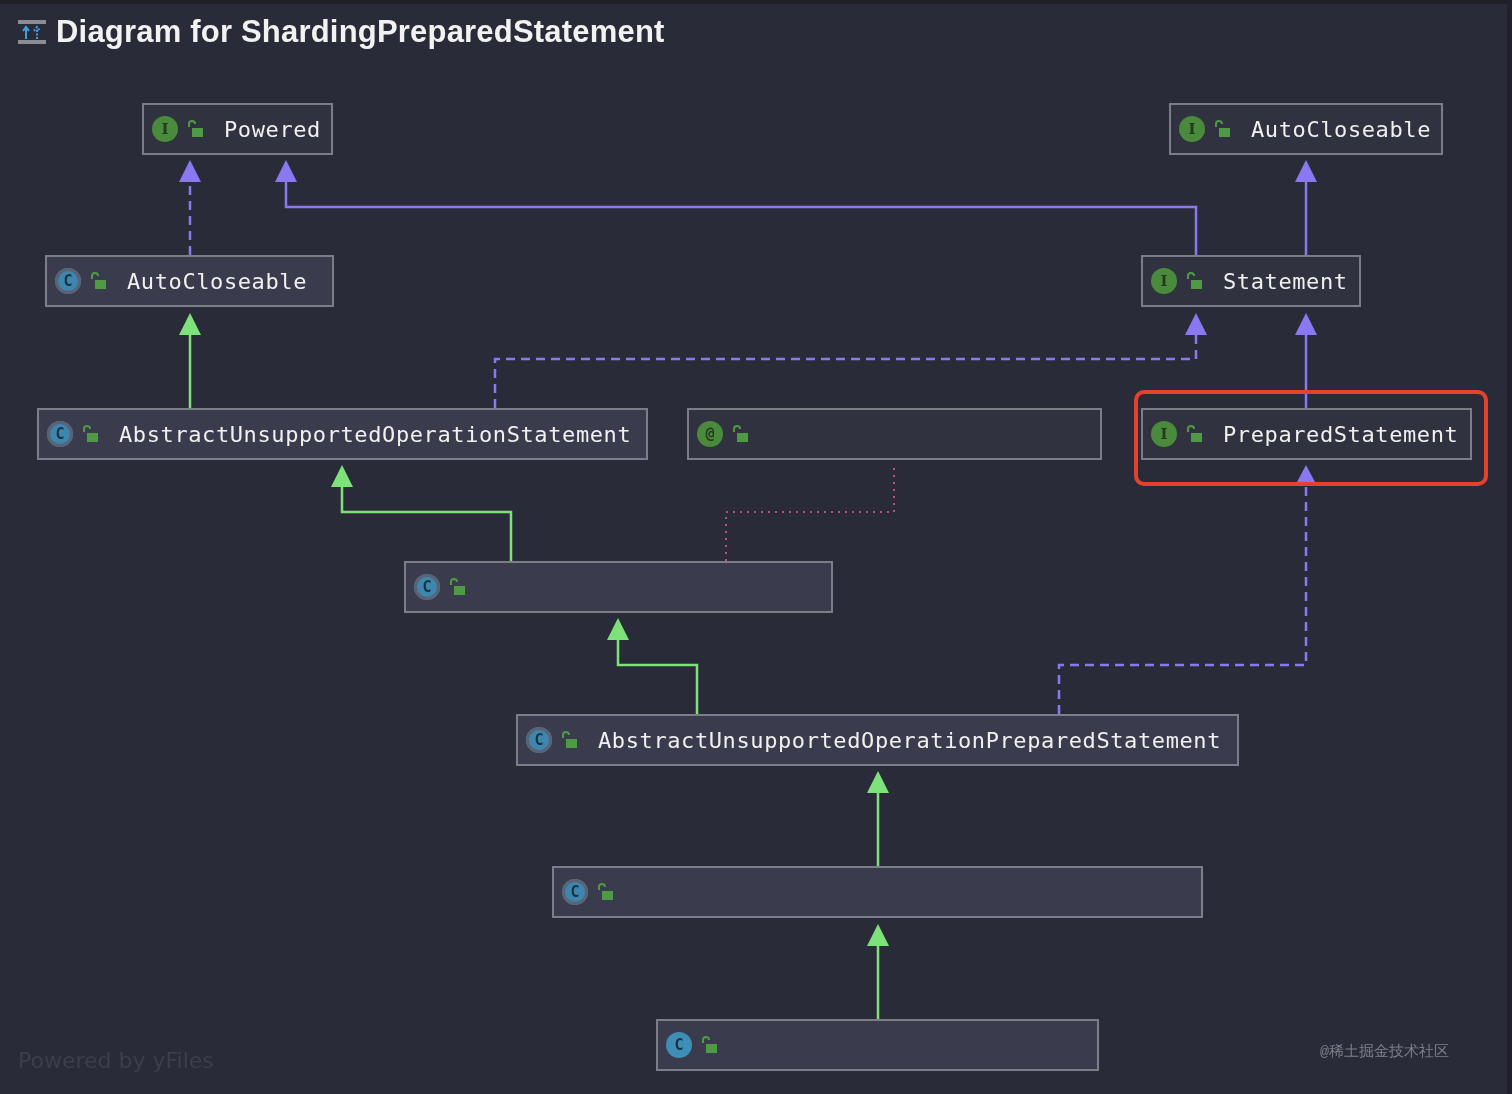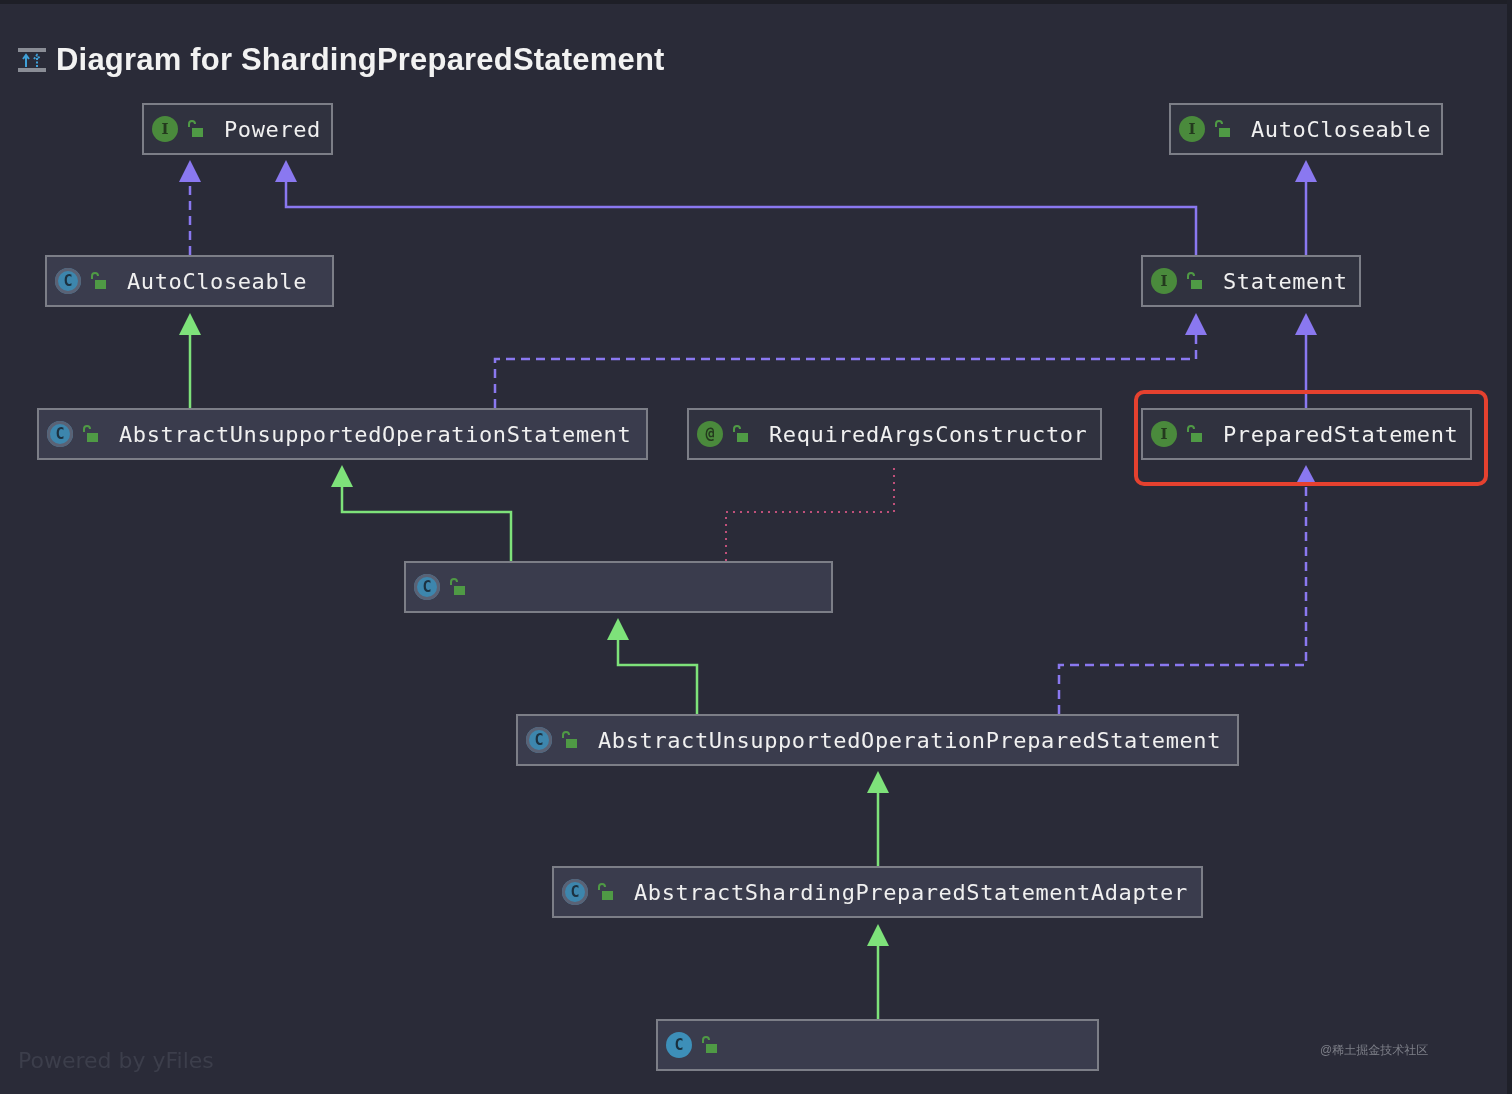--- a/index.html
+++ b/index.html
@@ -1,34 +1,34 @@
 <!DOCTYPE html>
 <html><head>
 <meta charset="utf-8">
 <style>
   html, body { margin:0; padding:0; }
   body { width:1512px; height:1094px; background:#2a2b38; position:relative; overflow:hidden; font-family:"DejaVu Sans Mono", monospace; }
   .topbar { position:absolute; left:0; top:0; width:1512px; height:4px; background:#1e1f27; }
   .rightedge { position:absolute; right:0; top:0; width:5px; height:1094px; background:#1f2029; }
-  .title { position:absolute; left:18px; top:40px; height:40px; display:flex; align-items:center; gap:10px; }
+  .title { position:absolute; left:18px; top:12px; height:40px; display:flex; align-items:center; gap:10px; }
   .title-text { font-family:"Liberation Sans", sans-serif; font-weight:bold; font-size:31px; color:#f2f2f2; letter-spacing:0.2px; }
   .title-icon { width:28px; height:26px; position:relative; }
   .node { position:absolute; height:52px; box-sizing:border-box; border:2px solid #7c7e87; background:#3a3c4d; display:flex; align-items:center; padding-left:8px; }
   .node.iface { background:#30323f; }
   .badge { width:26px; height:26px; border-radius:50%; display:flex; align-items:center; justify-content:center; font-size:15px; font-weight:bold; flex:none; }
   .badge.i { background:#4a8a3c; color:#243a1e; font-family:"DejaVu Serif", serif; }
   .badge.c { background:#3d86ad; color:#1c3140; box-shadow:0 0 0 3px #5a6275 inset; }
   .badge.a { background:#4a8a3c; color:#243a1e; }
   .badge.cfinal { background:#3d8fb8; color:#19303e; }
   .lock { width:20px; height:20px; margin-left:8px; flex:none; }
   .label { margin-left:18px; color:#f0f0f0; font-size:22px; letter-spacing:0.6px; white-space:nowrap; }
   .highlight { position:absolute; left:1134px; top:390px; width:354px; height:96px; box-sizing:border-box; border:4px solid #e5412f; border-radius:10px; }
   svg.edges { position:absolute; left:0; top:0; }
   .footer-left { position:absolute; left:18px; top:1048px; font-family:"DejaVu Sans", sans-serif; font-size:22px; color:#3c3e4b; }
-  .footer-right { position:absolute; left:1320px; top:1042px; font-family:Liberation Sans, sans-serif; font-size:12px; color:#7d7f88; }
+  .footer-right { position:absolute; left:1320px; top:1042px; font-family:Liberation Mono, monospace; font-size:15px; color:#7d7f88; }
 </style>
 </head>
 <body>
 
 <div class="topbar"></div>
 <div class="rightedge"></div>
 
 <div class="title">
   <span class="title-icon">
     <svg width="28" height="26" viewBox="0 0 28 26">
@@ -152,21 +152,20 @@
     </svg>
   <span class="label">AbstractUnsupportedOperationStatement</span>
 </div>
 
 <div class="node iface" style="left:687px;top:408px;width:415px;">
   <span class="badge a">@</span>
   <svg class="lock" viewBox="0 0 20 20">
       <path d="M3 8 V5 a3 3 0 0 1 6 0" stroke="#4f9a45" stroke-width="2" fill="none"></path>
       <rect x="6" y="9" width="11" height="9" fill="#4f9a45"></rect>
     </svg>
-  <span class="label">RequiredArgsConstructor</span>
 </div>
 
 <div class="node iface" style="left:1141px;top:408px;width:331px;">
   <span class="badge i">I</span>
   <svg class="lock" viewBox="0 0 20 20">
       <path d="M3 8 V5 a3 3 0 0 1 6 0" stroke="#4f9a45" stroke-width="2" fill="none"></path>
       <rect x="6" y="9" width="11" height="9" fill="#4f9a45"></rect>
     </svg>
   <span class="label">PreparedStatement</span>
 </div>
@@ -188,21 +187,20 @@
     </svg>
   <span class="label">AbstractUnsupportedOperationPreparedStatement</span>
 </div>
 
 <div class="node" style="left:552px;top:866px;width:651px;">
   <span class="badge c">C</span>
   <svg class="lock" viewBox="0 0 20 20">
       <path d="M3 8 V5 a3 3 0 0 1 6 0" stroke="#4f9a45" stroke-width="2" fill="none"></path>
       <rect x="6" y="9" width="11" height="9" fill="#4f9a45"></rect>
     </svg>
-  <span class="label">AbstractShardingPreparedStatementAdapter</span>
 </div>
 
 <div class="node" style="left:656px;top:1019px;width:443px;">
   <span class="badge cfinal">C</span>
   <svg class="lock" viewBox="0 0 20 20">
       <path d="M3 8 V5 a3 3 0 0 1 6 0" stroke="#4f9a45" stroke-width="2" fill="none"></path>
       <rect x="6" y="9" width="11" height="9" fill="#4f9a45"></rect>
     </svg>
 </div>
 

